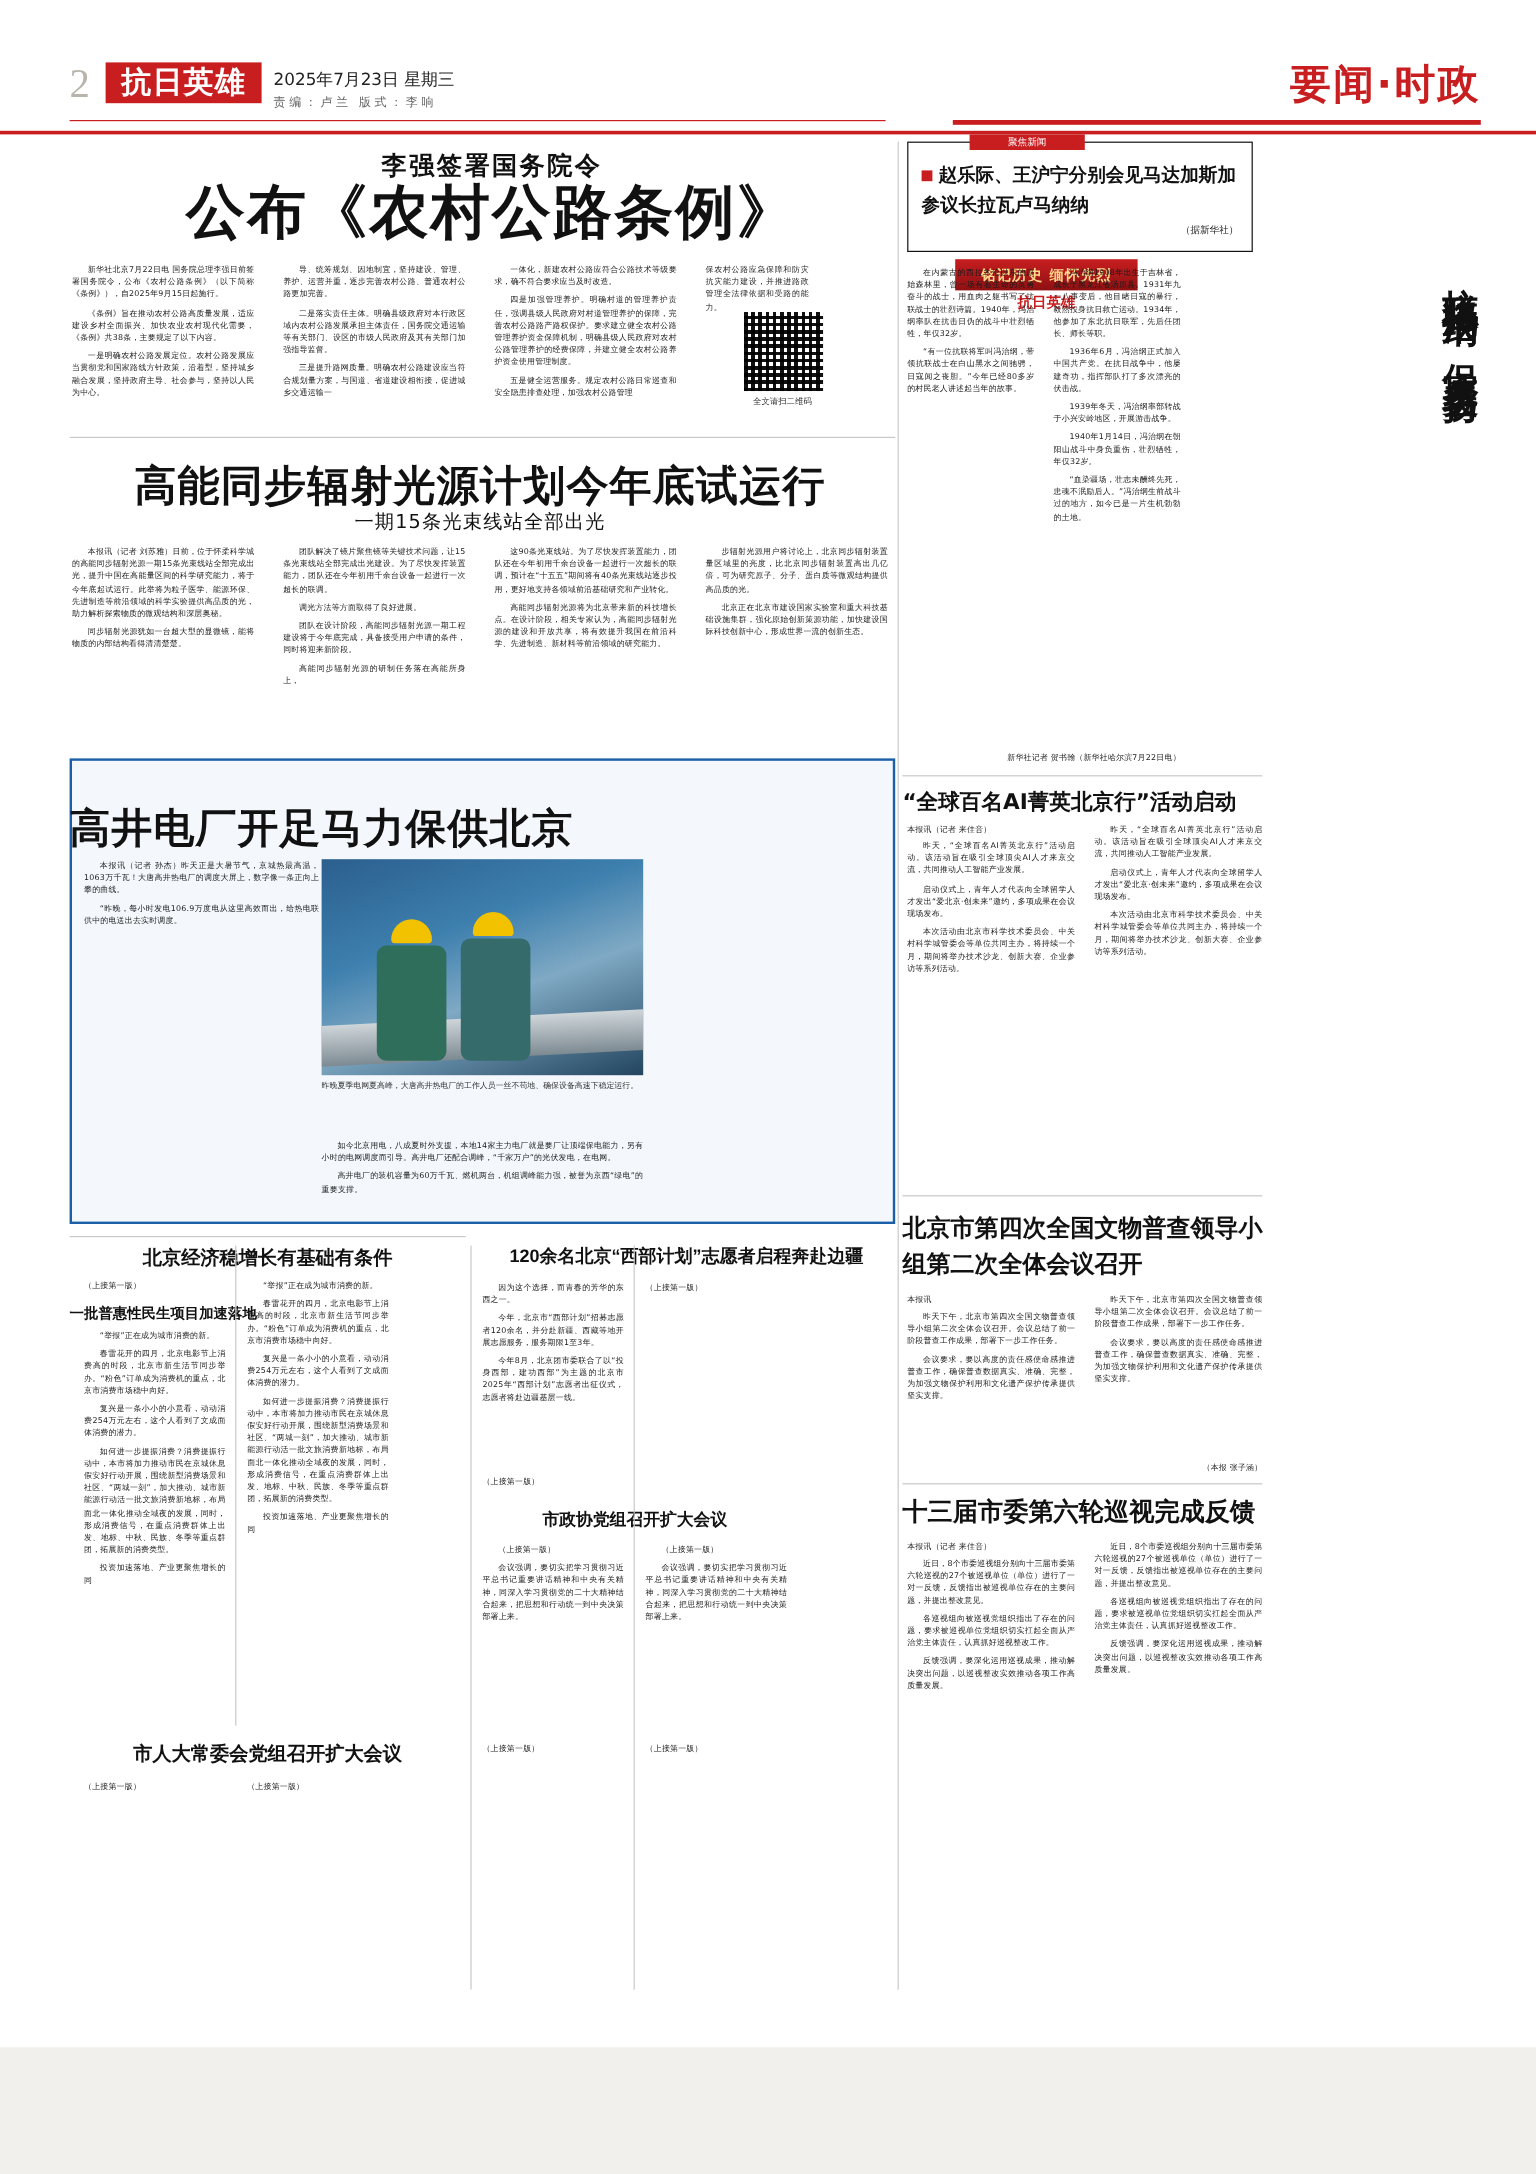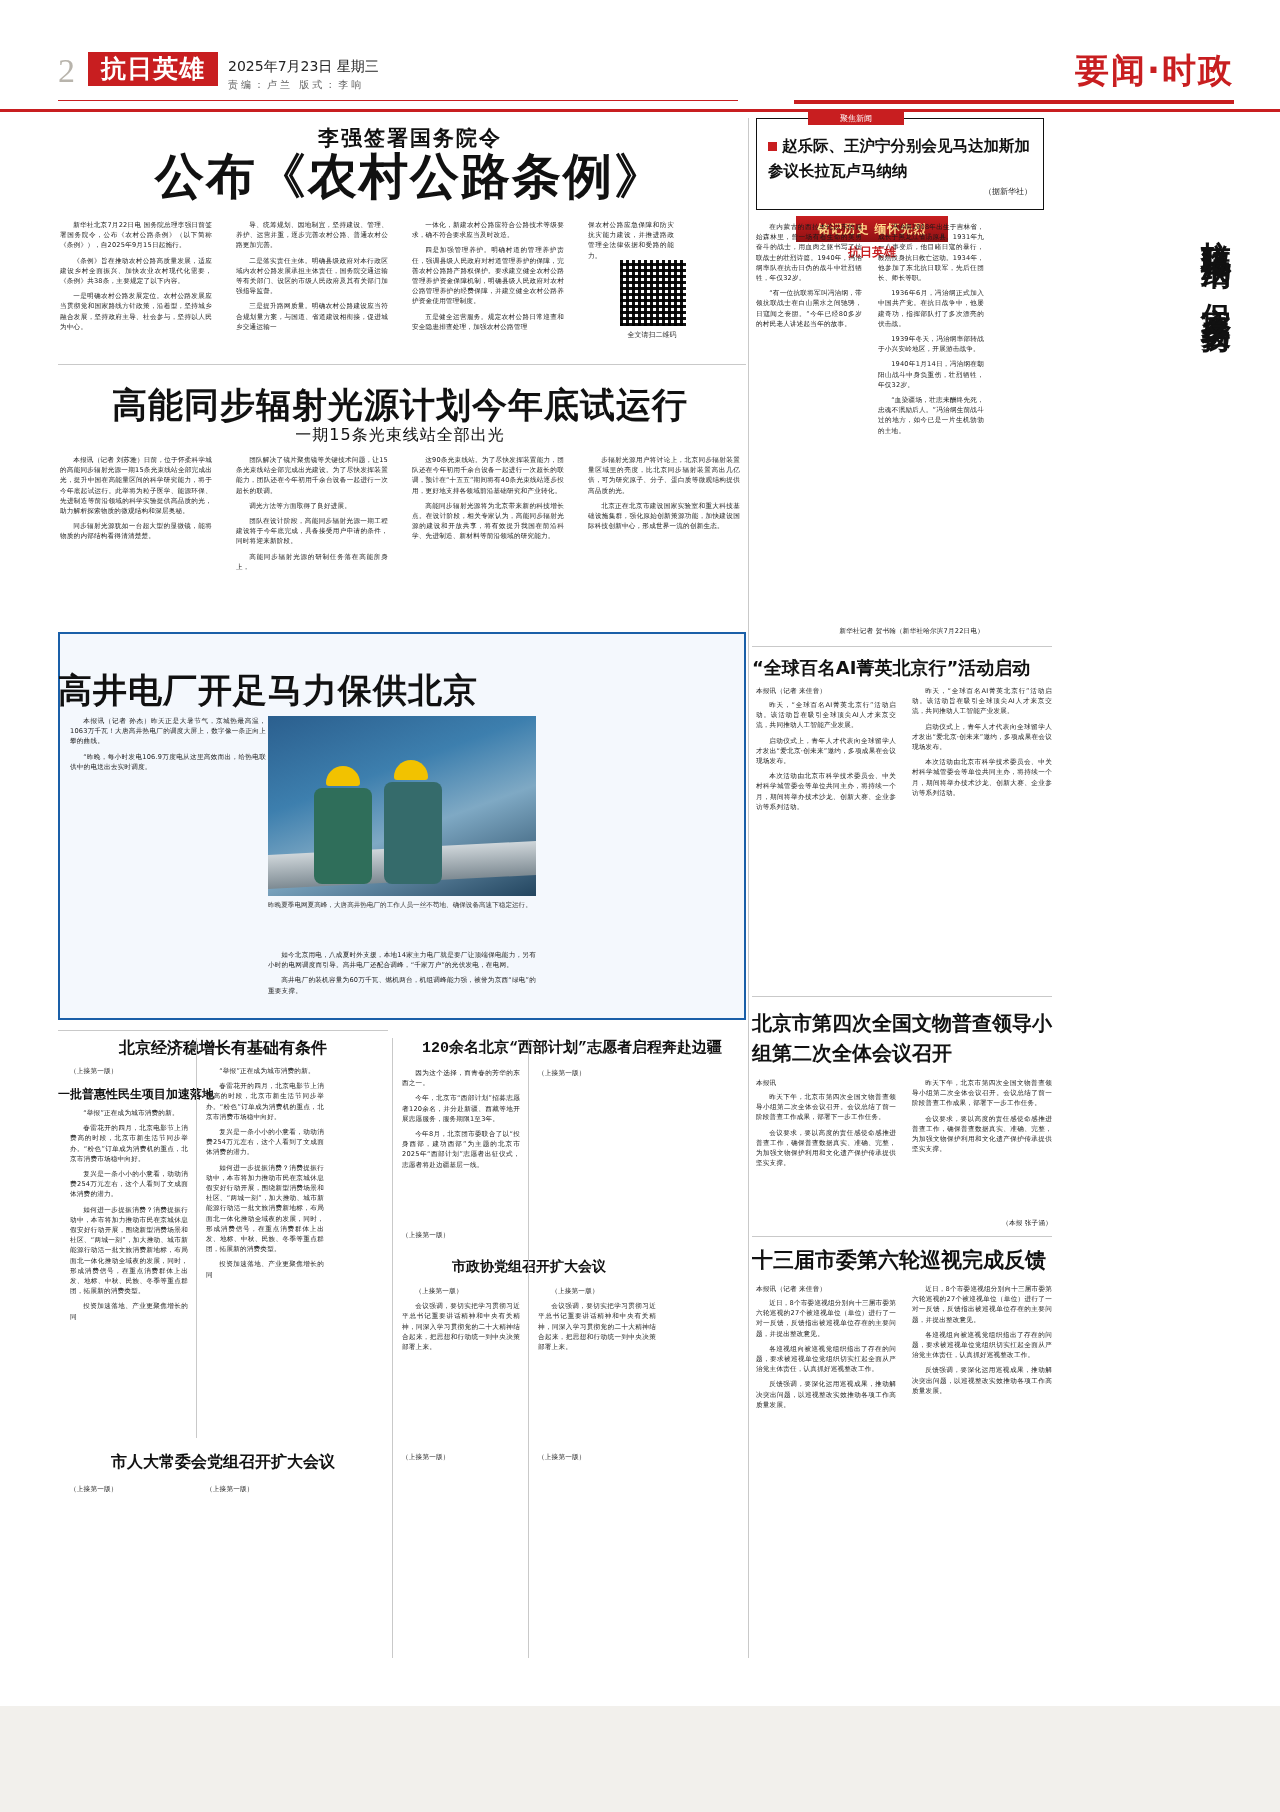--- a/index.html
+++ b/index.html
@@ -161,21 +161,21 @@
   }
   .photo-cap{
     position:absolute;left:268px;top:900px;width:268px;
     font-size:6.6px;line-height:10px;font-family:"DejaVu Sans",sans-serif;color:#333;
     text-align:justify;
   }
   .box-col{position:absolute;width:196px;}
 
   
   .sub-h{
-    font-family:Liberation Mono, monospace;font-weight:bold;
+    font-family:Liberation Sans, sans-serif;font-weight:bold;
   }
 
   
   .r-box{
     position:absolute;left:756px;top:118px;width:288px;height:92px;
     border:1px solid #111;box-sizing:border-box;background:#fff;
   }
   .r-box-tag{
     position:absolute;left:808px;top:112px;width:96px;height:13px;background:#c81e20;
     color:#fff;font-size:8px;font-family:"DejaVu Sans",sans-serif;text-align:center;line-height:13px;

